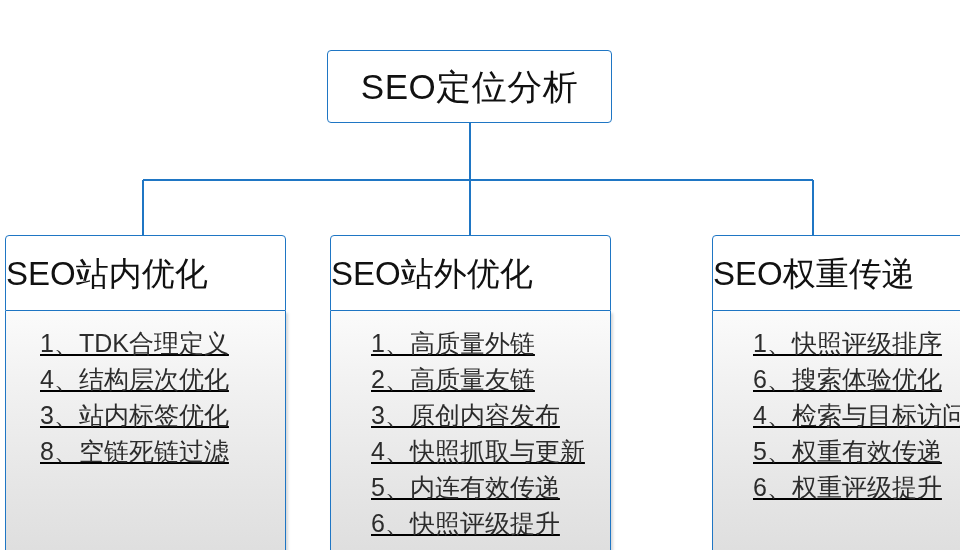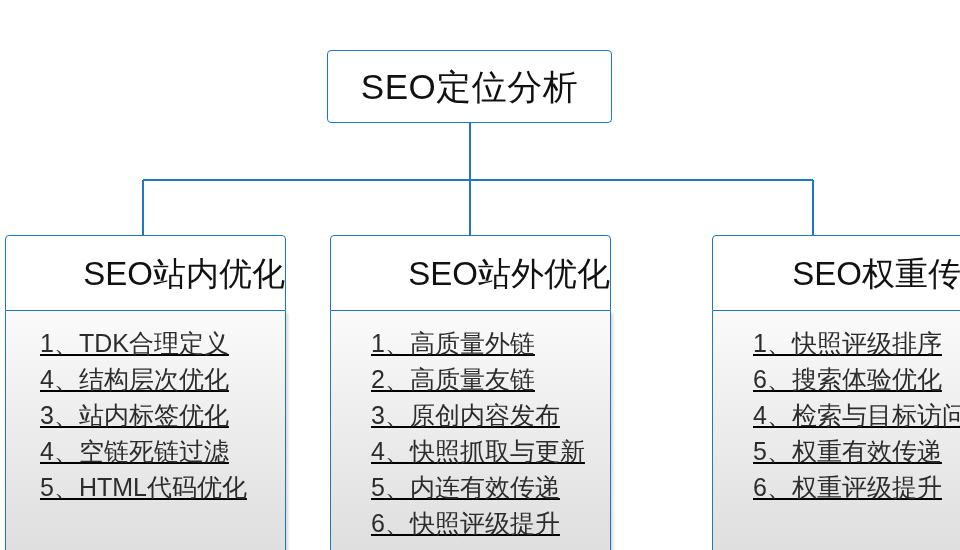--- a/index.html
+++ b/index.html
@@ -60,21 +60,21 @@
     top: 205px;
   }
   .branch-header {
     box-sizing: border-box;
     border: 1.6px solid #1f76c4;
     border-radius: 4px 4px 0 0;
     background: #ffffff;
     height: 76px;
     display: flex;
     align-items: center;
-    justify-content: flex-end;
+    justify-content: flex-start;
   }
   .branch-title {
     font-size: 33px;
     color: #111111;
     line-height: 1;
     white-space: nowrap;
   }
   .branch-body {
     box-sizing: border-box;
     border: 1.6px solid #1f76c4;
@@ -134,22 +134,21 @@
 
   <div class="branch" id="branch-0">
     <div class="branch-header">
       <span class="branch-title">SEO站内优化</span>
     </div>
     <div class="branch-body has-shadow">
       <ul class="item-list">
         <li class="list-item">1、TDK合理定义</li>
         <li class="list-item">4、结构层次优化</li>
         <li class="list-item">3、站内标签优化</li>
-        <li class="list-item">4、空链死链过滤</li>
-        <li class="list-item">5、HTML代码优化</li>
+        <li class="list-item">8、空链死链过滤</li>
       </ul>
     </div>
   </div>
 
   <div class="branch" id="branch-1">
     <div class="branch-header">
       <span class="branch-title">SEO站外优化</span>
     </div>
     <div class="branch-body has-shadow">
       <ul class="item-list indent-wide">

